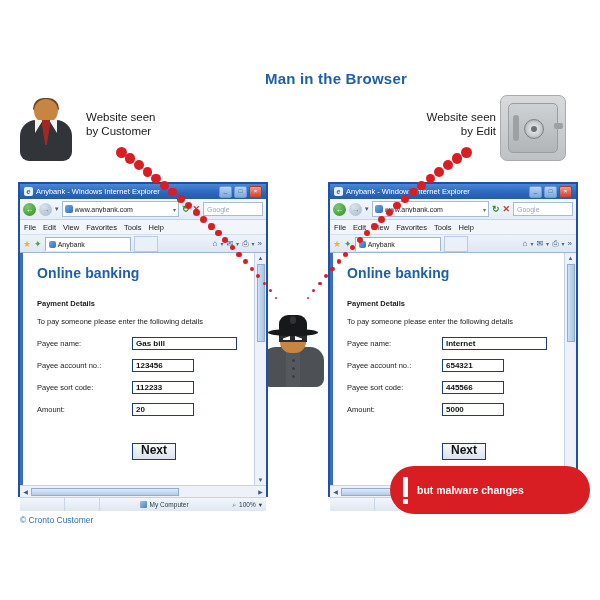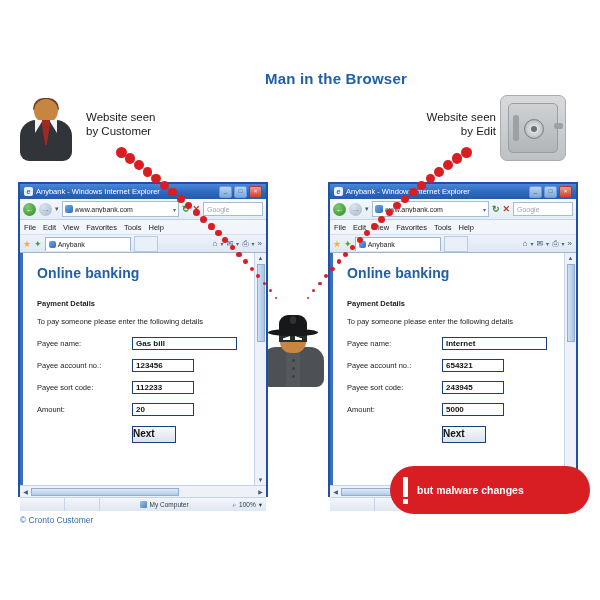--- a/index.html
+++ b/index.html
@@ -227,21 +227,21 @@
     height:13px;border:1px solid #1a3d7c;background:#ffffff;box-sizing:border-box;
     font-size:8px;font-weight:bold;color:#111111;line-height:11px;padding-left:3px;
     overflow:hidden;white-space:nowrap;
   }
   .finput.wide{width:105px;}
   .finput.mid{width:62px;}
   .btn-row{display:flex;margin-top:10px;padding-left:95px;}
   .btn-next{
     width:42px;height:15px;border:1px solid #1a3d7c;
     background:linear-gradient(180deg,#f7f9fc,#dbe3ee);
-    font-size:10px;font-weight:bold;color:#111111;line-height:13px;
+    font-size:12px;font-weight:bold;color:#111111;text-align:center;line-height:13px;margin-top:17px;
   }
 
   .vscroll{
     width:11px;background:#eef2f8;border-left:1px solid #c3d3e8;flex:none;
     display:flex;flex-direction:column;align-items:center;
   }
   .vs-arrow{font-size:6px;color:#3f5f86;line-height:10px;}
   .vs-thumb{
     width:8px;height:78px;margin:1px 0;background:linear-gradient(90deg,#cfe0f4,#a9c4e4);
     border:1px solid #90aed2;box-sizing:border-box;
@@ -499,21 +499,21 @@
         <div class="frow">
           <div class="flabel">Payee name:</div>
           <div class="finput wide">Internet</div>
         </div>
         <div class="frow">
           <div class="flabel">Payee account no.:</div>
           <div class="finput mid">654321</div>
         </div>
         <div class="frow">
           <div class="flabel">Payee sort code:</div>
-          <div class="finput mid">243945</div>
+          <div class="finput mid">445566</div>
         </div>
         <div class="frow">
           <div class="flabel">Amount:</div>
           <div class="finput mid">5000</div>
         </div>
         <div class="btn-row">
           <div class="btn-next">Next</div>
         </div>
       </div>
       <div class="vscroll">

